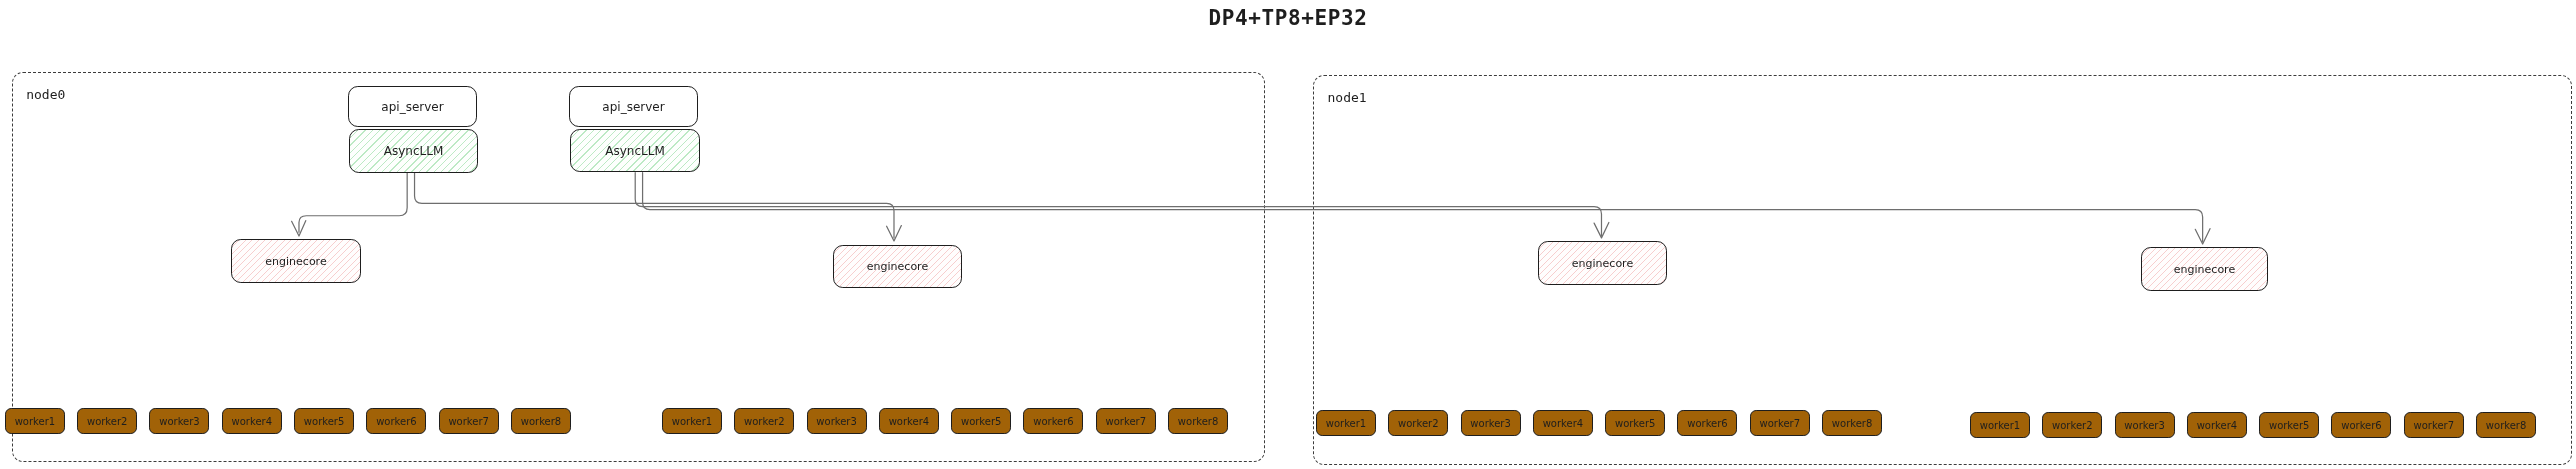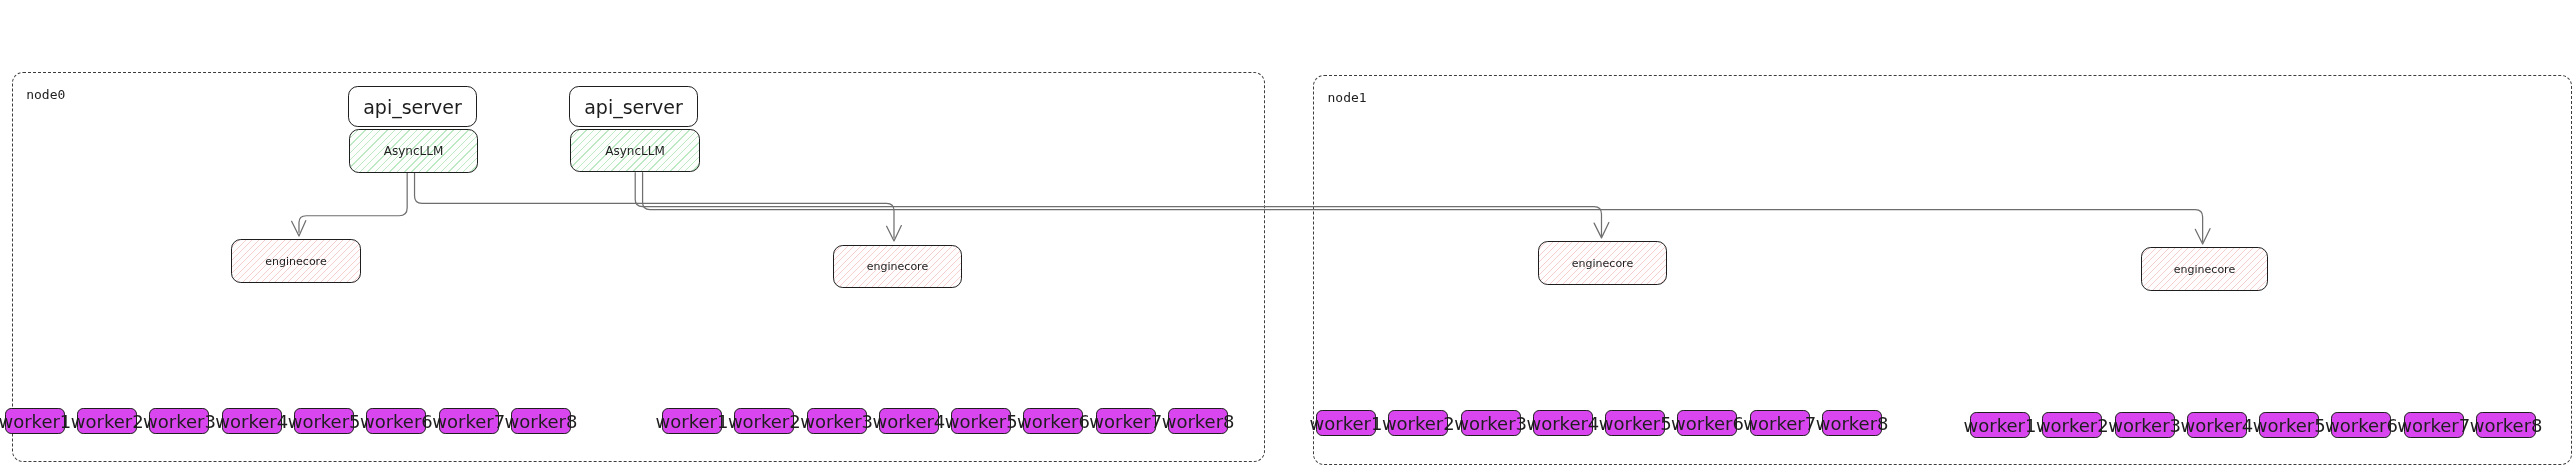--- a/index.html
+++ b/index.html
@@ -32,48 +32,49 @@
   .wire{fill:none;stroke:#6e6e6e;stroke-width:2;stroke-linecap:round;}
   .head{fill:none;stroke:#6e6e6e;stroke-width:2;stroke-linecap:round;stroke-linejoin:round;}
   .box{
     position:absolute;box-sizing:border-box;
     display:flex;align-items:center;justify-content:center;
     background:#ffffff;
     border:1.5px solid #1e1e1e;
     border-radius:9.8px;
     z-index:2;
   }
-  .api{font-size:19px;}
+  .api{font-size:12px;}
   .async{
     font-size:12px;
     background:repeating-linear-gradient(135deg,
       rgba(64,192,87,0.34) 0px, rgba(64,192,87,0.34) 1px,
       transparent 1px, transparent 5.2px), #fdfffd;
   }
   .ec{
     font-size:11px;
     background:repeating-linear-gradient(135deg,
       rgba(224,73,73,0.26) 0px, rgba(224,73,73,0.26) 0.9px,
       transparent 0.9px, transparent 4.6px), #fffdfd;
   }
   .wgroup{position:absolute;display:flex;gap:12.3px;z-index:2;}
   .worker{
     flex:none;box-sizing:border-box;
     width:60px;height:26px;
     border:1.4px solid #1e1e1e;border-radius:6.2px;
-    background:#d946ef;
+    background:#a16207;
     display:flex;align-items:center;justify-content:center;
-    font-size:18px;
+    font-size:10px;
   }
 </style>
 </head>
 <body>
 
 <div class="canvas">
 
+  <div class="title">DP4+TP8+EP32</div>
 
   <div class="node" style="left:11.7px;top:72px;width:1251px;height:388px;">
     <span class="node-label">node0</span>
   </div>
   <div class="node" style="left:1313px;top:75px;width:1257px;height:388px;text-decoration:underline;">
     <span class="node-label">node1</span>
   </div>
 
   <svg class="wires" width="2576" height="469" viewBox="0 0 4188 763">
     <path class="wire" d="M661,281 V338 Q661,351 648,351 H497 Q485,351 485,362 V378"></path>

